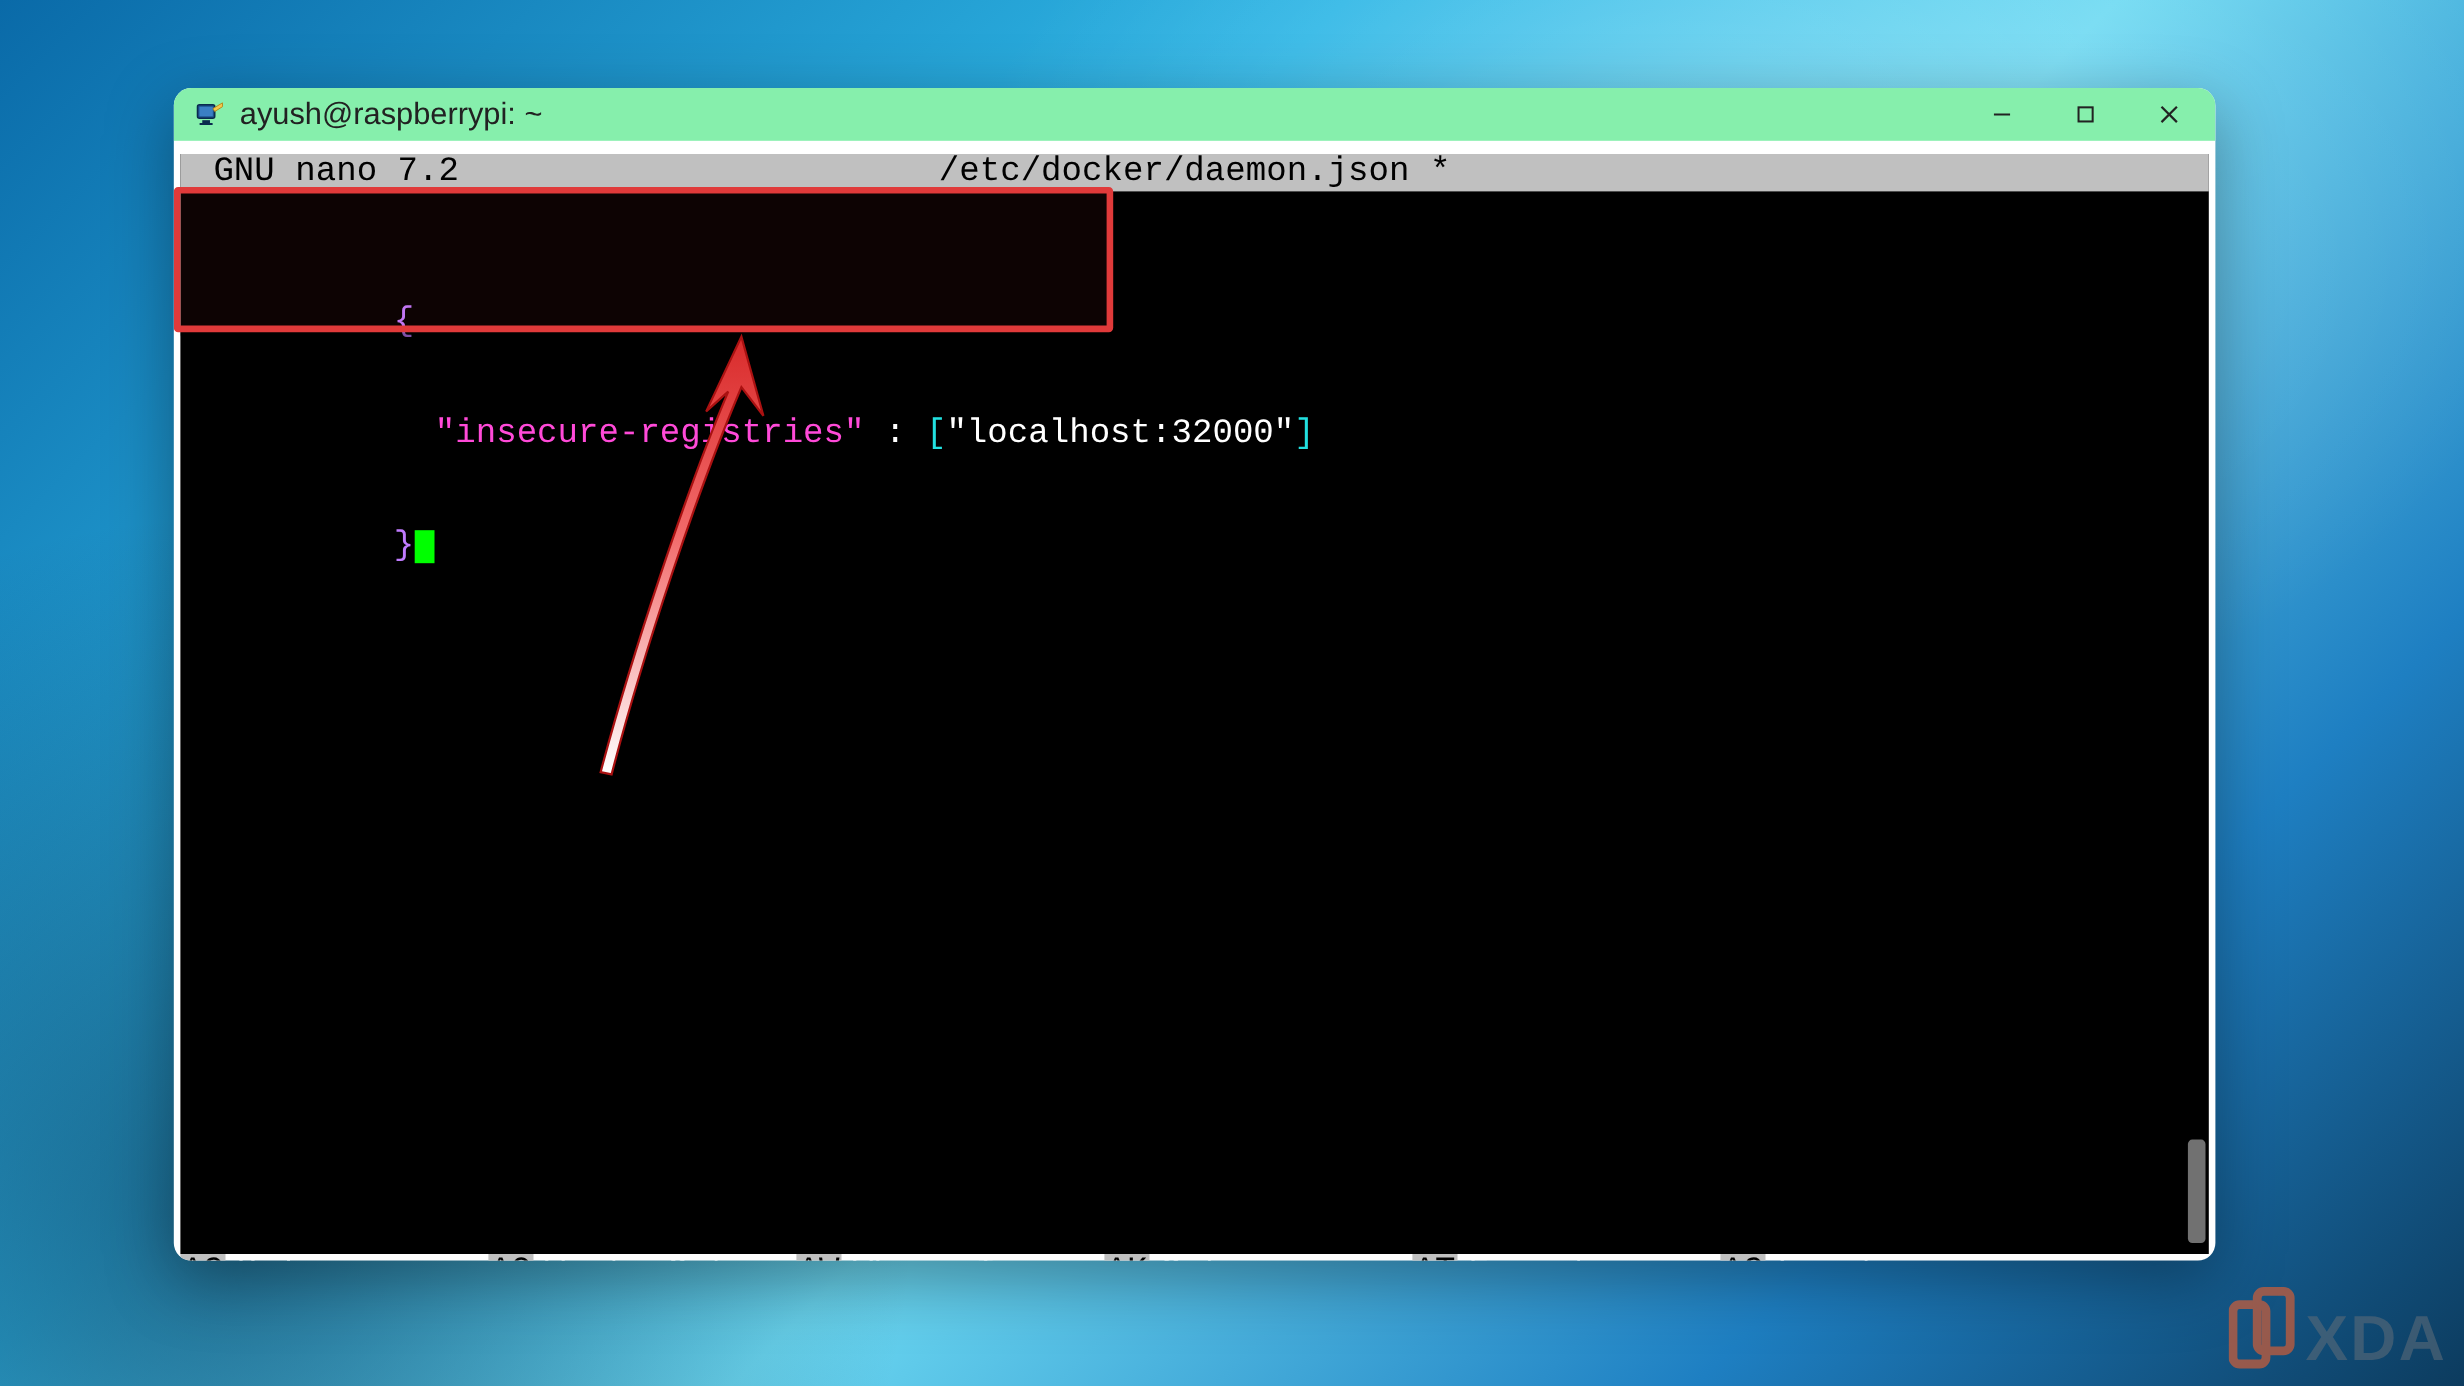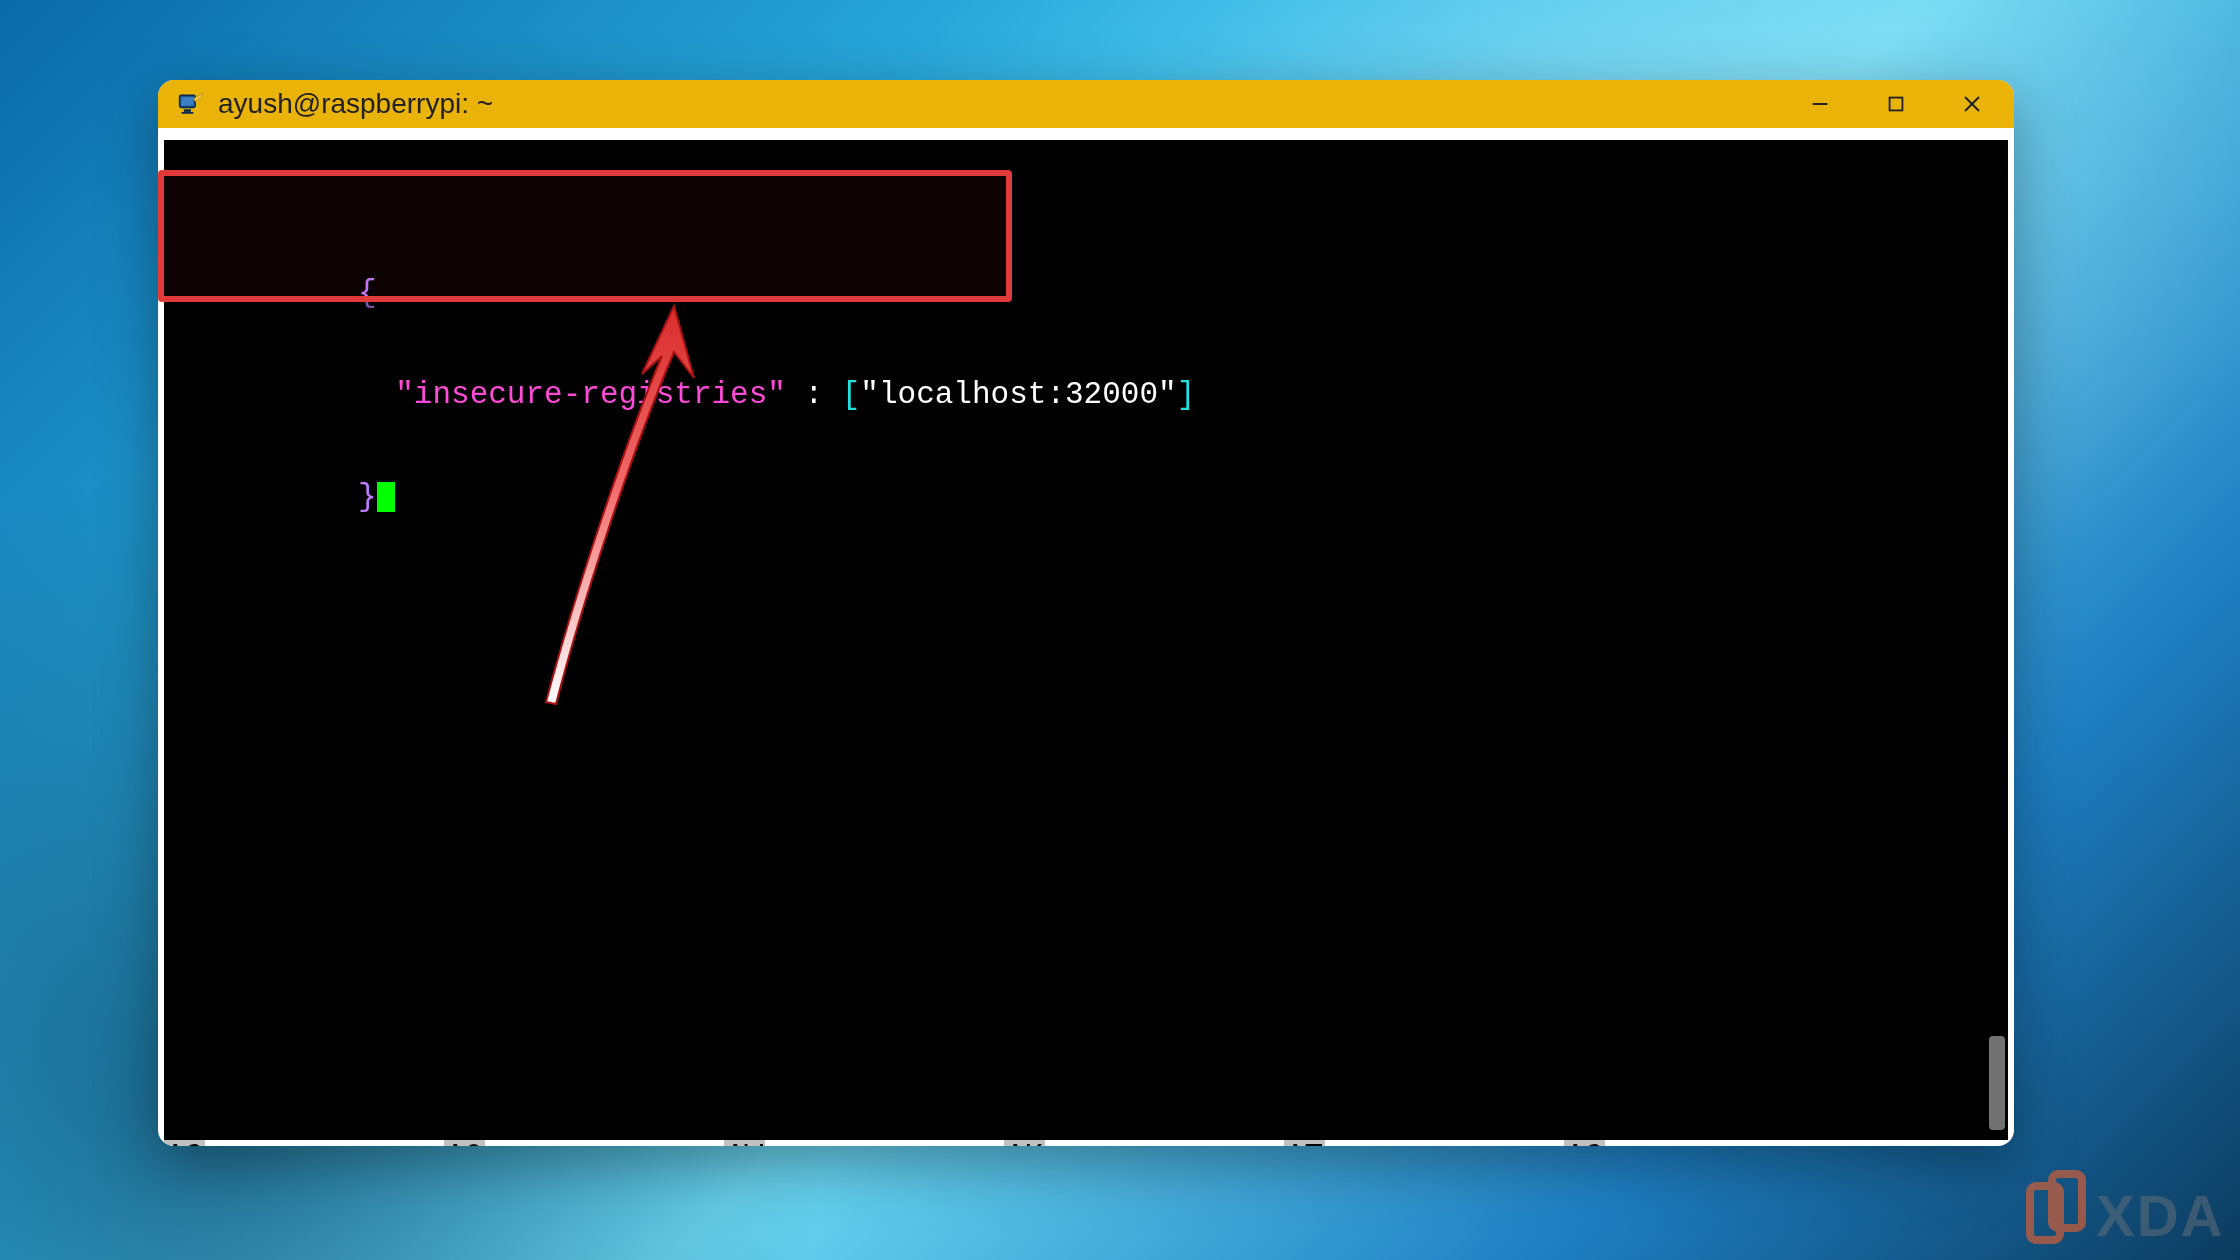--- a/index.html
+++ b/index.html
@@ -28,21 +28,21 @@
     background: #ffffff;
     border-radius: 16px;
     box-shadow: 0 18px 60px rgba(0,0,0,0.35);
     overflow: hidden;
   }
   .titlebar {
     height: 48px;
     display: flex;
     align-items: center;
     padding: 0 4px 0 18px;
-    background: #eab308;
+    background: #86efac;
   }
   .titlebar .app-icon {
     width: 28px;
     height: 28px;
     margin-right: 14px;
     position: relative;
   }
   .titlebar .app-icon svg { width: 100%; height: 100%; }
   .titlebar .title {
     font-size: 28px;
@@ -202,20 +202,24 @@
       <span class="winbtn close">
         <svg viewBox="0 0 24 24">
           <line x1="5" y1="5" x2="19" y2="19" stroke="#222" stroke-width="2"></line>
           <line x1="19" y1="5" x2="5" y2="19" stroke="#222" stroke-width="2"></line>
         </svg>
       </span>
     </div>
 
     <div class="terminal-wrap">
 
+      <div class="nano-header mono">
+        <span class="left">GNU nano 7.2</span>
+        <span class="center">/etc/docker/daemon.json *</span>
+      </div>
 
       <div class="editor-area mono">
         <div class="line" style="padding-left:8px">
           <span class="seg brace">{</span>
         </div>
         <div class="line" style="padding-left:8px">
           <span class="seg">  </span><span class="seg key">"insecure-registries"</span><span class="seg strval"> </span><span class="seg strval">:</span><span class="seg strval"> </span><span class="seg arr">[</span><span class="seg strval">"localhost:32000"</span><span class="seg arr">]</span>
         </div>
         <div class="line" style="padding-left:8px">
           <span class="seg brace">}</span><span class="cursor"></span>

